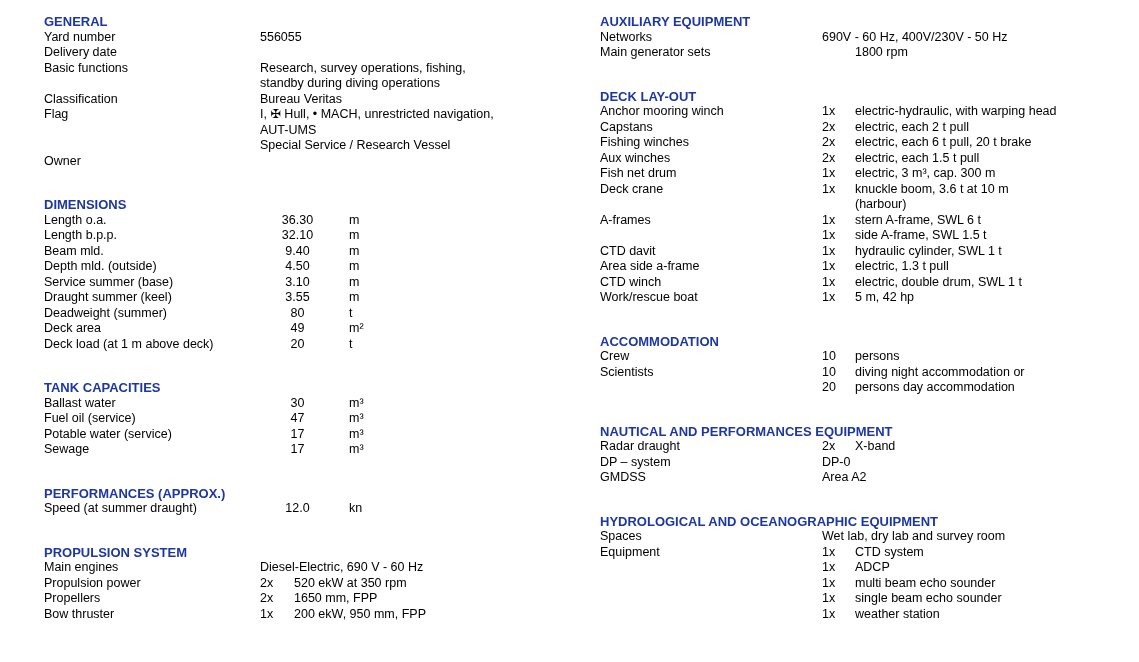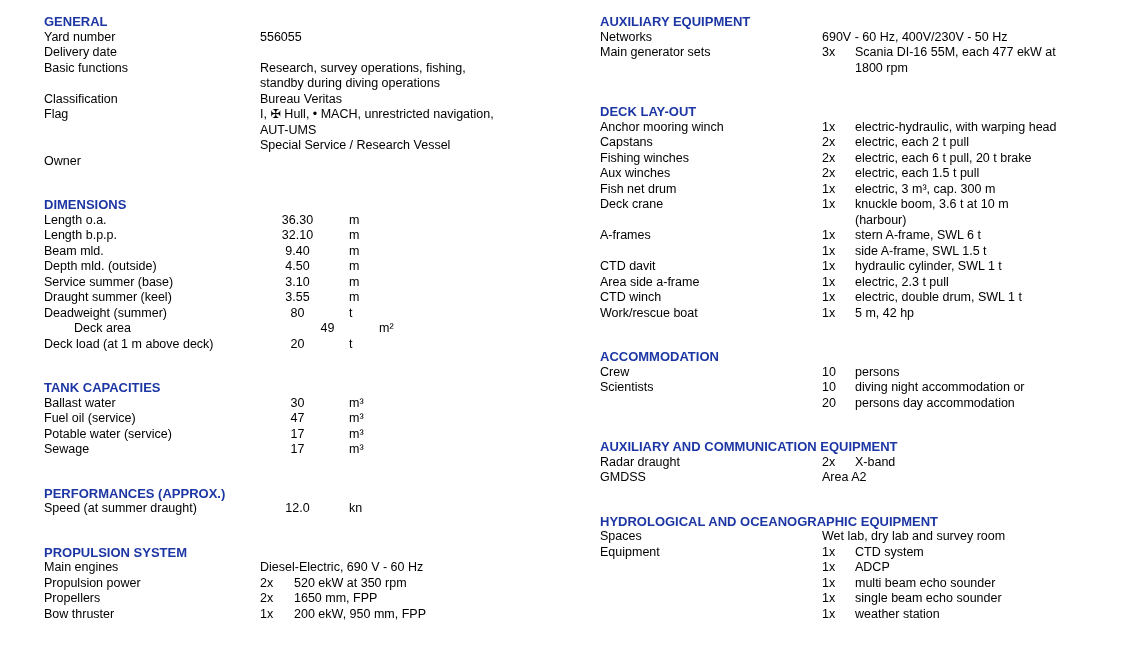--- a/index.html
+++ b/index.html
@@ -150,21 +150,21 @@
           <div class="row">
             <div class="lab" style="width: 216px;">Deadweight (summer)</div>
             <div class="val">
               <div class="line">
                 <span class="num" style="width: 75px;">80</span>
                 <span class="unit" style="margin-left: 14px;">t</span>
               </div>
             </div>
           </div>
           <div class="row">
-            <div class="lab" style="width: 216px; margin-left: 30px;">Deck area</div>
+            <div class="lab" style="width: 216px;">Deck area</div>
             <div class="val">
               <div class="line">
                 <span class="num" style="width: 75px;">49</span>
                 <span class="unit" style="margin-left: 14px;">m²</span>
               </div>
             </div>
           </div>
           <div class="row">
             <div class="lab" style="width: 216px;">Deck load (at 1 m above deck)</div>
             <div class="val">
@@ -273,24 +273,20 @@
             <div class="val">
               <div class="line">
                 <span class="txt">690V - 60 Hz, 400V/230V - 50 Hz</span>
               </div>
             </div>
           </div>
           <div class="row">
             <div class="lab" style="width: 222px;">Main generator sets</div>
             <div class="val">
               <div class="line">
-                <span class="qty" style="width: 33px;">3x</span>
-                <span class="txt">Scania DI-16 55M, each 477 ekW at</span>
-              </div>
-              <div class="line">
                 <span class="qty" style="width: 33px;"></span>
                 <span class="txt">1800 rpm</span>
               </div>
             </div>
           </div>
         </div>
         <div class="sec">
           <div class="hd">DECK LAY-OUT</div>
           <div class="row">
             <div class="lab" style="width: 222px;">Anchor mooring winch</div>
@@ -370,21 +366,21 @@
                 <span class="qty" style="width: 33px;">1x</span>
                 <span class="txt">hydraulic cylinder, SWL 1 t</span>
               </div>
             </div>
           </div>
           <div class="row">
             <div class="lab" style="width: 222px;">Area side a-frame</div>
             <div class="val">
               <div class="line">
                 <span class="qty" style="width: 33px;">1x</span>
-                <span class="txt">electric, 2.3 t pull</span>
+                <span class="txt">electric, 1.3 t pull</span>
               </div>
             </div>
           </div>
           <div class="row">
             <div class="lab" style="width: 222px;">CTD winch</div>
             <div class="val">
               <div class="line">
                 <span class="qty" style="width: 33px;">1x</span>
                 <span class="txt">electric, double drum, SWL 1 t</span>
               </div>
@@ -419,27 +415,35 @@
                 <span class="txt">diving night accommodation or</span>
               </div>
               <div class="line">
                 <span class="qty" style="width: 33px;">20</span>
                 <span class="txt">persons day accommodation</span>
               </div>
             </div>
           </div>
         </div>
         <div class="sec">
-          <div class="hd">AUXILIARY AND COMMUNICATION EQUIPMENT</div>
+          <div class="hd">NAUTICAL AND PERFORMANCES EQUIPMENT</div>
           <div class="row">
             <div class="lab" style="width: 222px;">Radar draught</div>
             <div class="val">
               <div class="line">
                 <span class="qty" style="width: 33px;">2x</span>
                 <span class="txt">X-band</span>
+              </div>
+            </div>
+          </div>
+          <div class="row">
+            <div class="lab" style="width: 222px;">DP – system</div>
+            <div class="val">
+              <div class="line">
+                <span class="txt">DP-0</span>
               </div>
             </div>
           </div>
           <div class="row">
             <div class="lab" style="width: 222px;">GMDSS</div>
             <div class="val">
               <div class="line">
                 <span class="txt">Area A2</span>
               </div>
             </div>

